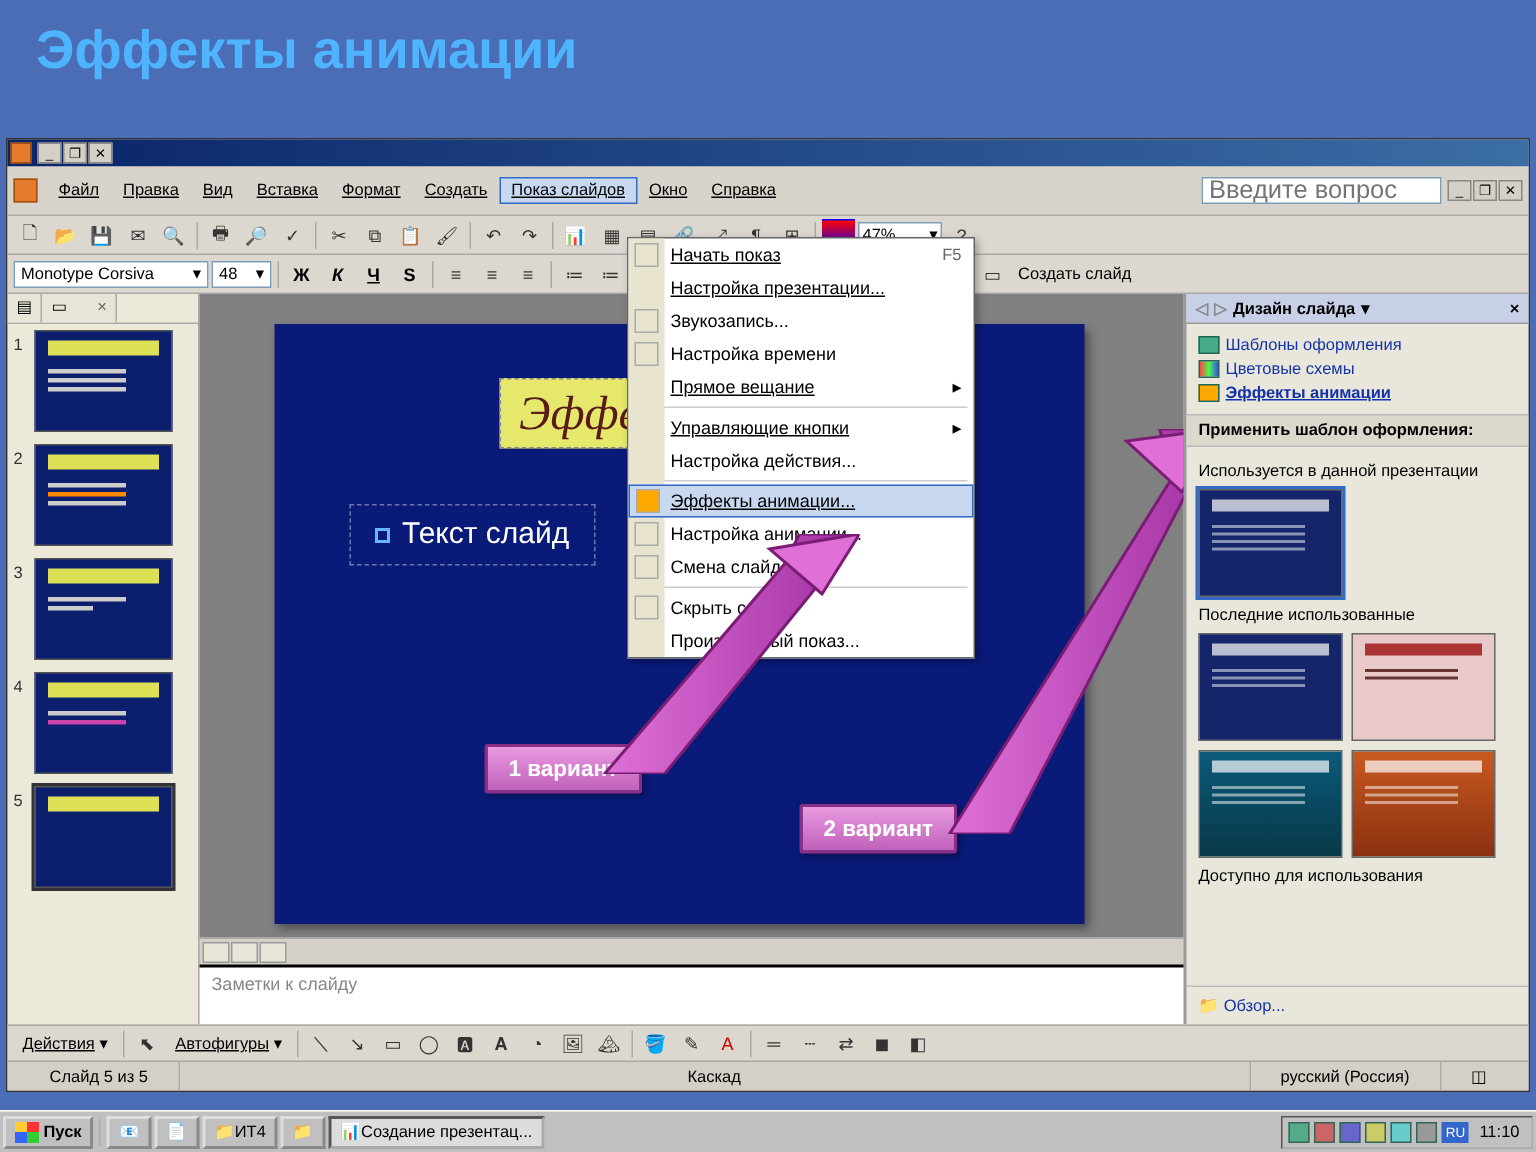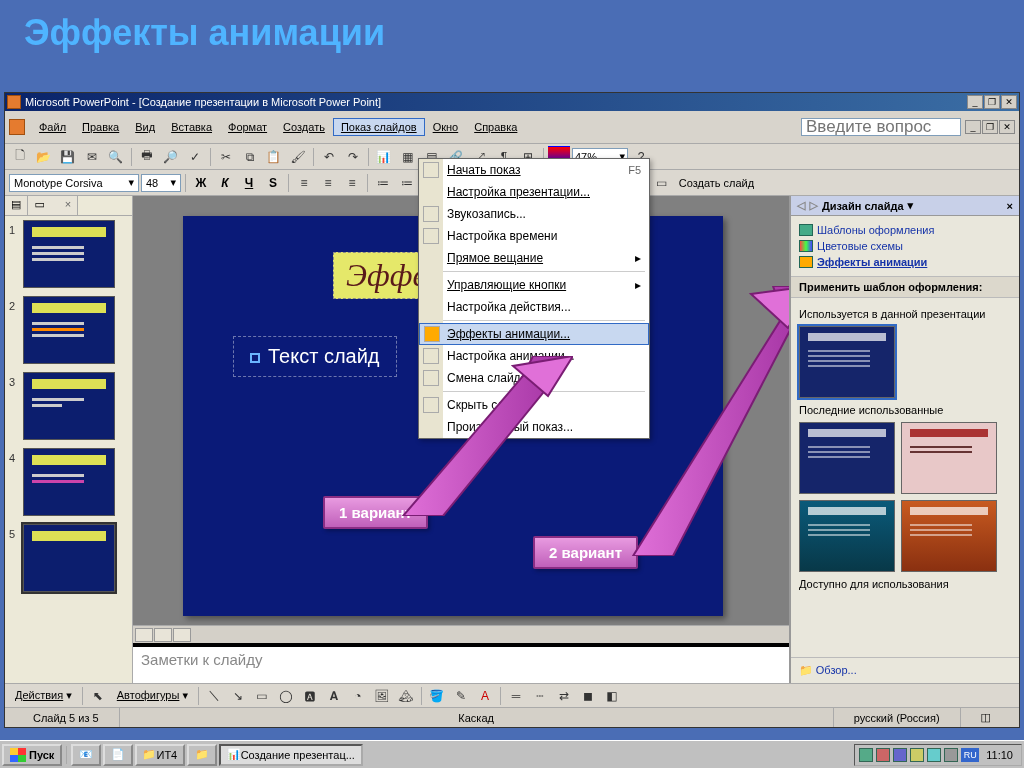--- a/index.html
+++ b/index.html
@@ -149,22 +149,22 @@
   .callout {
     position: absolute;
     background: linear-gradient(#e89ae0, #c060ba);
     border: 2px solid #8a2d84;
     color: #fff; font-weight: bold; font-size: 15px;
     padding: 6px 14px; border-radius: 2px;
     box-shadow: 2px 2px 4px rgba(0,0,0,.3);
   }
 
   .notes-area {
-    height: 40px; background: #fff; border-top: 4px solid #000000;
-    padding: 4px 8px; color: #888; font-size: 15px;
+    height: 40px; background: #fff; border-top: 2px solid #000000;
+    padding: 4px 8px; color: #888; font-size: 12px;
   }
   .view-bar {
     height: 18px; background: #d4d0c8; border-top: 1px solid #aaa;
     display: flex; align-items: center; padding: 0 2px; gap: 1px;
   }
   .view-btn { width: 18px; height: 14px; border: 1px solid #999; background: #e8e4d8; }
 
   .task-pane {
     width: 230px; background: #e9e7dc; border-left: 2px solid #999;
     display: flex; flex-direction: column; font-size: 11px;
@@ -264,21 +264,20 @@
 </style>
 </head>
 <body>
 
 <div class="slide-title">Эффекты анимации</div>
 
 <div class="app-window">
 
   <div class="titlebar">
     <div class="pp-icon"></div>
-    <div class="titlebar-text">Microsoft PowerPoint - [Создание презентации в Microsoft Power Point]</div>
     <div class="win-buttons">
       <div class="win-btn">_</div>
       <div class="win-btn">❐</div>
       <div class="win-btn">✕</div>
     </div>
   </div>
 
   <div class="menubar">
     <div class="pp-icon2"></div>
     <div class="menu-item"><span class="u">Файл</span></div>

